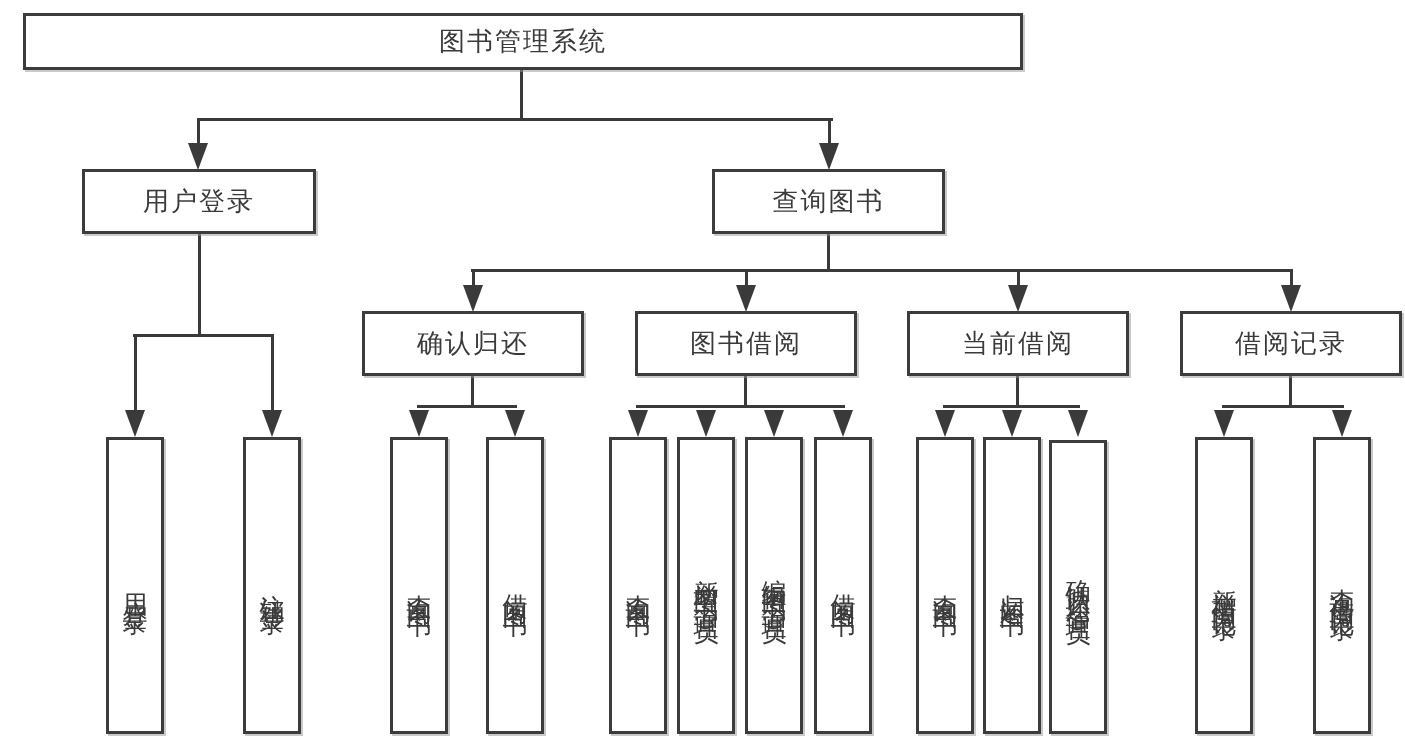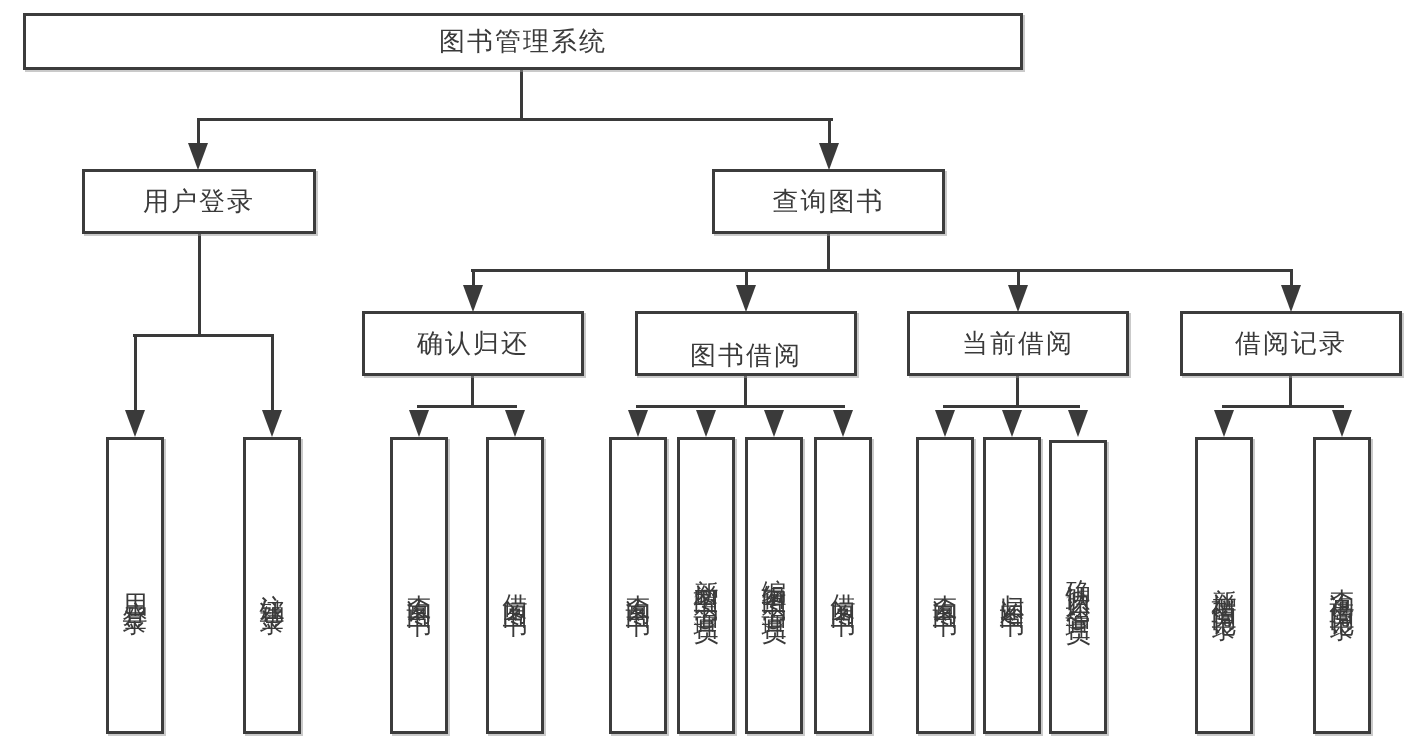--- a/index.html
+++ b/index.html
@@ -69,21 +69,21 @@
   <div class="vline" style="left:1017px;top:272px;height:16px;"></div>
   <div class="vline" style="left:1290px;top:272px;height:16px;"></div>
   <div class="arrow" style="left:463px;top:285px;"></div>
   <div class="arrow" style="left:736px;top:285px;"></div>
   <div class="arrow" style="left:1008px;top:285px;"></div>
   <div class="arrow" style="left:1281px;top:285px;"></div>
 
   <div class="node" style="left:362px;top:311px;width:222px;height:65px;">
     <span class="lbl">确认归还</span>
   </div>
-  <div class="node" style="left:635px;top:311px;width:222px;height:65px;align-items:flex-end;">
+  <div class="node" style="left:635px;top:311px;width:222px;height:65px;">
     <span class="lbl">图书借阅</span>
   </div>
   <div class="node" style="left:1180px;top:311px;width:222px;height:65px;">
     <span class="lbl">借阅记录</span>
   </div>
   <div class="node" style="left:907px;top:311px;width:222px;height:65px;">
     <span class="lbl">当前借阅</span>
   </div>
 
   <div class="vline" style="left:471px;top:376px;height:32px;"></div>

